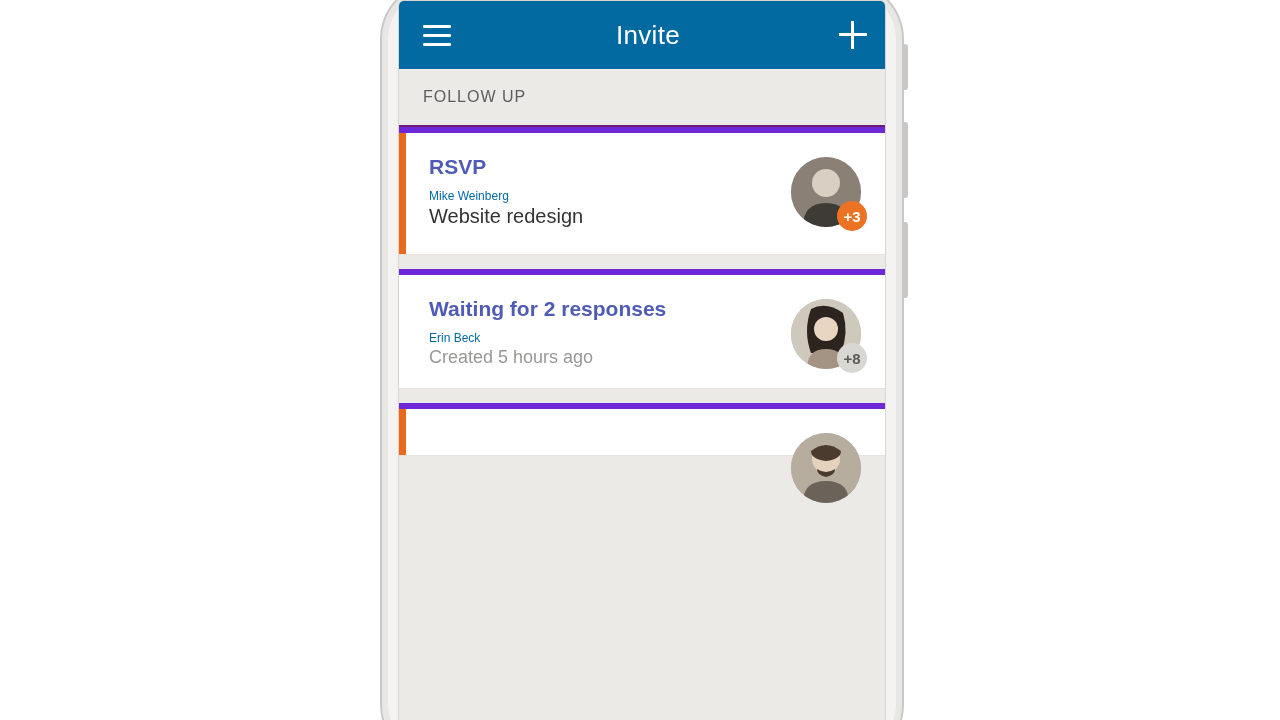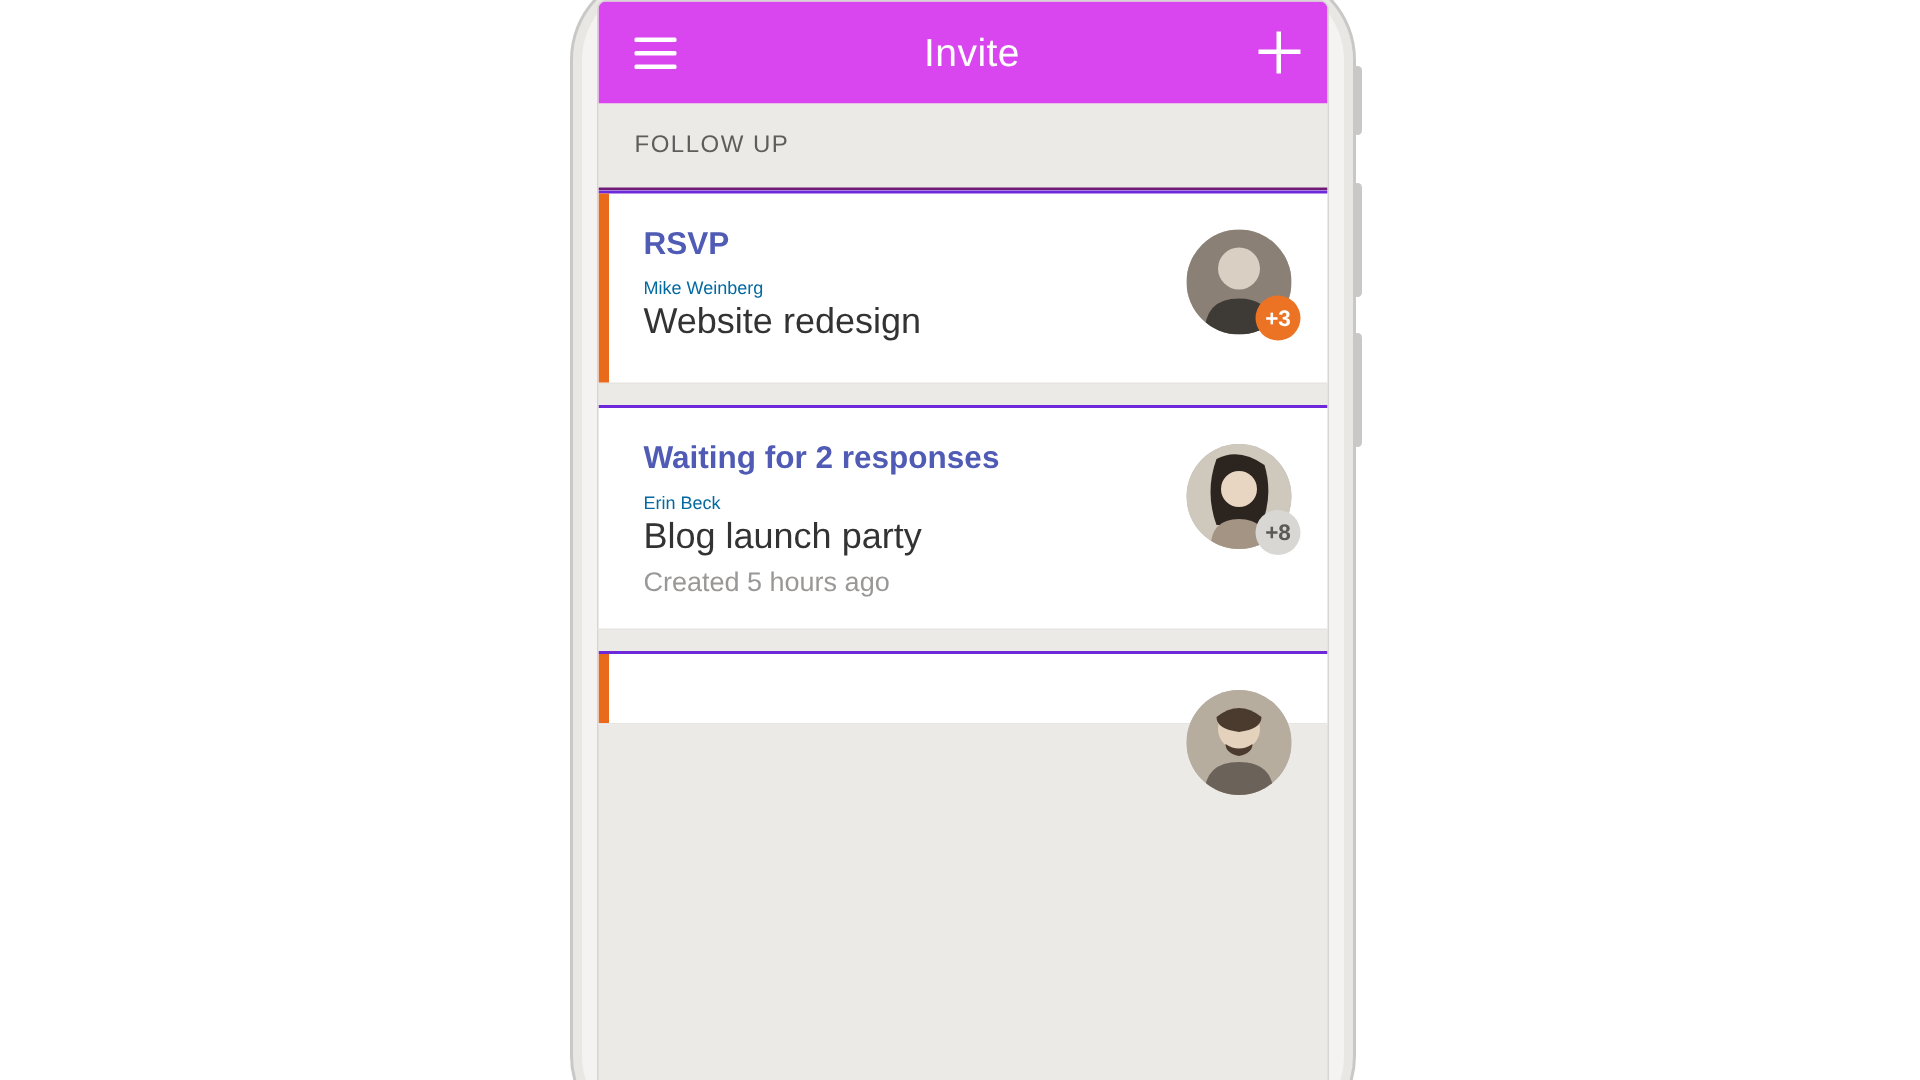--- a/index.html
+++ b/index.html
@@ -5,38 +5,38 @@
   html,body{margin:0;padding:0;width:1280px;height:720px;background:#fff;font-family:-apple-system,"Segoe UI",Helvetica,Arial,sans-serif;overflow:hidden}
   .stage{position:relative;width:1280px;height:720px;background:#fff}
   
   .phone{position:absolute;left:380px;top:-20px;width:520px;height:780px;border-radius:60px;background:#f4f3f2;border:2px solid #c9c8c6;box-shadow:inset 0 0 0 6px #e9e7e4}
   .side-btn{position:absolute;right:-6px;width:6px;border-radius:3px;background:#c9c8c6}
   .sb1{top:62px;height:46px}
   .sb2{top:140px;height:76px}
   .sb3{top:240px;height:76px}
   .screen{position:absolute;left:16px;right:16px;top:18px;bottom:0;border-radius:6px;background:#eceae7;overflow:hidden;border:1px solid #d7d5d2}
   
-  .header{height:68px;background:#d946ef;display:flex;align-items:center;justify-content:space-between;padding:0 18px;color:#fff}
+  .header{height:68px;background:#0369a1;display:flex;align-items:center;justify-content:space-between;padding:0 18px;color:#fff}
   .ham{display:flex;flex-direction:column;gap:6px;padding:6px;cursor:pointer}
   .ham span{display:block;width:28px;height:3px;background:#fff;border-radius:1px}
   .title{font-size:26px;font-weight:300;letter-spacing:.3px}
   .plus{position:relative;width:28px;height:28px;cursor:pointer}
   .plus:before,.plus:after{content:"";position:absolute;background:#fff}
   .plus:before{left:12px;top:0;width:3px;height:28px}
   .plus:after{top:12px;left:0;height:3px;width:28px}
   
   .section-hdr{background:#eceae7;height:56px;display:flex;align-items:center;padding:0 24px;color:#5f5d5b;letter-spacing:1px;font-size:16px;border-bottom:2px solid #701a75}
   
   .list{background:#eceae7}
-  .card{position:relative;background:#fff;border-top:2px solid #6d28d9;border-bottom:1px solid #e6e3e0;padding:20px 20px 20px 30px;margin-bottom:14px}
+  .card{position:relative;background:#fff;border-top:6px solid #6d28d9;border-bottom:1px solid #e6e3e0;padding:20px 20px 20px 30px;margin-bottom:14px}
   .card.accent:before{content:"";position:absolute;left:0;top:0;bottom:0;width:7px;background:#e86a1a}
   .status{color:#4f5bb4;font-size:21px;font-weight:600;margin:2px 0 10px}
   .card:nth-of-type(2) .status,.card:nth-of-type(3) .status{font-weight:700}
   .organizer{color:#0369a1;font-size:12px;margin-bottom:2px}
-  .subject{color:#333;font-size:24px;font-weight:400;margin-bottom:6px}
+  .subject{color:#333;font-size:20px;font-weight:400;margin-bottom:6px}
   .created{color:#9a9896;font-size:18px}
   .avatar-wrap{position:absolute;right:24px;top:24px;width:70px;height:70px}
   .avatar{width:70px;height:70px;border-radius:50%;background:#b8b4ae;overflow:hidden}
   .avatar svg{width:100%;height:100%;display:block}
   .badge{position:absolute;right:-6px;bottom:-4px;min-width:30px;height:30px;border-radius:15px;display:flex;align-items:center;justify-content:center;font-size:15px;font-weight:600;color:#fff}
   .badge.orange{background:#ec7224}
   .badge.grey{background:#d9d7d3;color:#5a5956}
 </style>
 </head>
 <body>
@@ -77,21 +77,20 @@
                   <path d="M12 70 Q12 46 35 46 Q58 46 58 70 Z" fill="#3e3a36"></path>
                 </svg>
             </div>
             <div class="badge orange">+3</div>
           </div>
         </div>
 
         <div class="card">
           <div class="status">Waiting for 2 responses</div>
           <div class="organizer">Erin Beck</div>
-          <div class="subject">Blog launch party</div>
           <div class="created">Created 5 hours ago</div>
           <div class="avatar-wrap">
             <div class="avatar">
               <svg viewBox="0 0 70 70">
                   <rect width="70" height="70" fill="#cfc8bd"></rect>
                   <path d="M20 10 Q35 2 52 14 Q58 34 50 54 L20 54 Q12 32 20 10 Z" fill="#2c241e"></path>
                   <circle cx="35" cy="30" r="12" fill="#e8d6c3"></circle>
                   <path d="M16 70 Q16 50 35 50 Q54 50 54 70 Z" fill="#a39484"></path>
                 </svg>
             </div>

